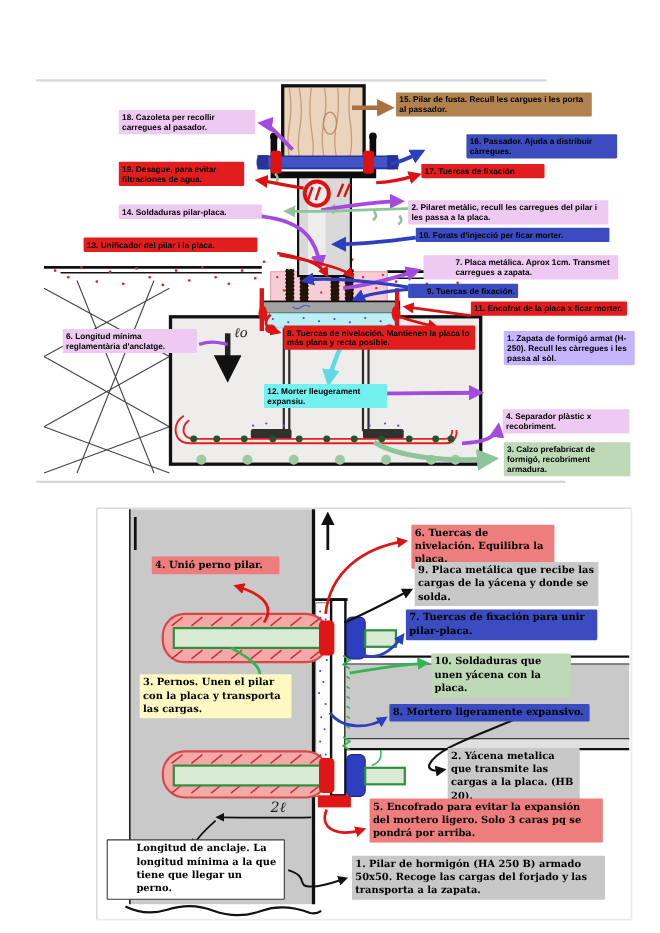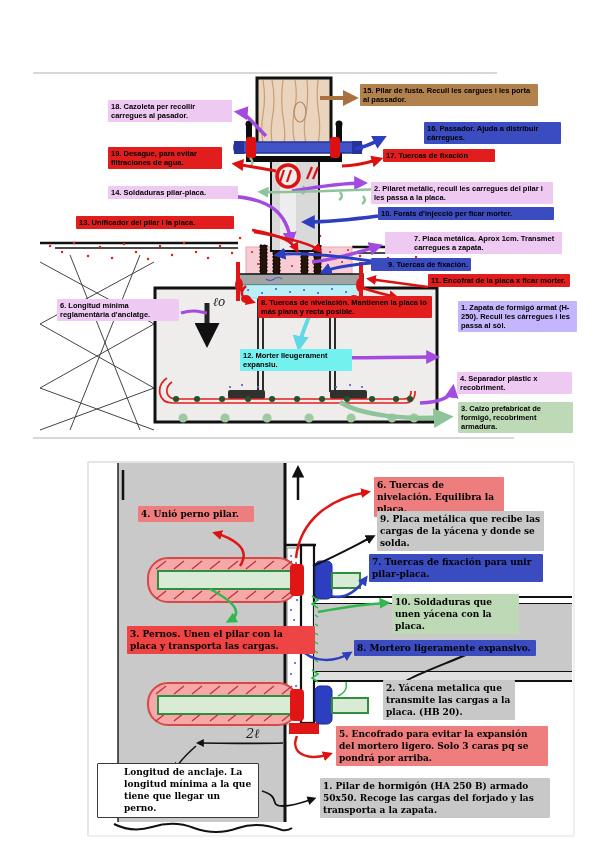--- a/index.html
+++ b/index.html
@@ -256,24 +256,24 @@
   <div class="lb t" style="left: 371px; top: 182px; width: 182px; background-color: rgb(238, 201, 242);">2. Pilaret metàlic, recull les carregues del pilar i les passa a la placa.</div>
   <div class="lb t" style="left: 378px; top: 207px; width: 176px; background-color: rgb(58, 76, 192);">10. Forats d'injecció per ficar morter.</div>
   <div class="lb t" style="left: 385px; top: 232px; width: 177px; background-color: rgb(238, 201, 242); padding-left: 29px;">7. Placa metálica. Aprox 1cm. Transmet carregues a zapata.</div>
   <div class="lb t" style="left: 371px; top: 258px; width: 100px; background-color: rgb(58, 76, 192); text-align: right;">9. Tuercas de fixación.</div>
   <div class="lb t" style="left: 428px; top: 274px; width: 142px; background-color: rgb(225, 29, 29);">11. Encofrat de la placa x ficar morter.</div>
   <div class="lb t" style="left: 458px; top: 301px; width: 119px; background-color: #c4b5fd;">1. Zapata de formigó armat (H-250). Recull les càrregues i les passa al sòl.</div>
   <div class="lb t" style="left: 457px; top: 372px; width: 115px; background-color: rgb(238, 201, 242);">4. Separador plàstic x recobriment.</div>
   <div class="lb t" style="left: 458px; top: 402px; width: 115px; background-color: rgb(189, 217, 181);">3. Calzo prefabricat de formigó, recobriment armadura.</div>
 
   <div class="lb b" style="left: 138px; top: 506px; width: 116px; background-color: rgb(238, 125, 125);">4. Unió perno pilar.</div>
-  <div class="lb b" style="left: 127px; top: 626px; width: 188px; background-color: #ef4444;">3. Pernos. Unen el pilar con la placa y transporta las cargas.</div>
+  <div class="lb b" style="left: 127px; top: 613px; width: 138px; background-color: #fef9c3;">3. Pernos. Unen el pilar con la placa y transporta las cargas.</div>
   <div class="lb b" style="left: 374px; top: 477px; width: 130px; background-color: rgb(238, 125, 125);">6. Tuercas de nivelación. Equilibra la placa.</div>
   <div class="lb b" style="left: 377px; top: 511px; width: 167px; background-color: rgb(200, 200, 200);">9. Placa metálica que recibe las cargas de la yácena y donde se solda.</div>
   <div class="lb b" style="left: 369px; top: 554px; width: 174px; background-color: rgb(58, 76, 192);">7. Tuercas de fixación para unir pilar-placa.</div>
   <div class="lb b" style="left: 392px; top: 594px; width: 127px; background-color: rgb(189, 217, 181);">10. Soldaduras que unen yácena con la placa.</div>
   <div class="lb b" style="left: 354px; top: 640px; width: 182px; background-color: rgb(58, 76, 192);">8. Mortero ligeramente expansivo.</div>
-  <div class="lb b" style="left: 383px; top: 680px; width: 132px; background-color: rgb(200, 200, 200);">2. Yácena metalica que transmite las cargas a la placa. (HB 20).</div>
+  <div class="lb b" style="left: 407px; top: 680px; width: 120px; background-color: rgb(200, 200, 200);">2. Yácena metalica que transmite las cargas a la placa. (HB 20).</div>
   <div class="lb b" style="left: 336px; top: 726px; width: 212px; background-color: rgb(238, 125, 125);">5. Encofrado para evitar la expansión del mortero ligero. Solo 3 caras pq se pondrá por arriba.</div>
   <div class="lb b" style="left: 320px; top: 778px; width: 230px; background-color: rgb(200, 200, 200);">1. Pilar de hormigón (HA 250 B) armado 50x50. Recoge las cargas del forjado y las transporta a la zapata.</div>
   <div class="lb b bordered" style="left: 97px; top: 763px; width: 162px; background-color: rgb(255, 255, 255); padding-left: 26px;">Longitud de anclaje. La longitud mínima a la que tiene que llegar un perno.</div>
 
 </div>
 
 </body></html>

